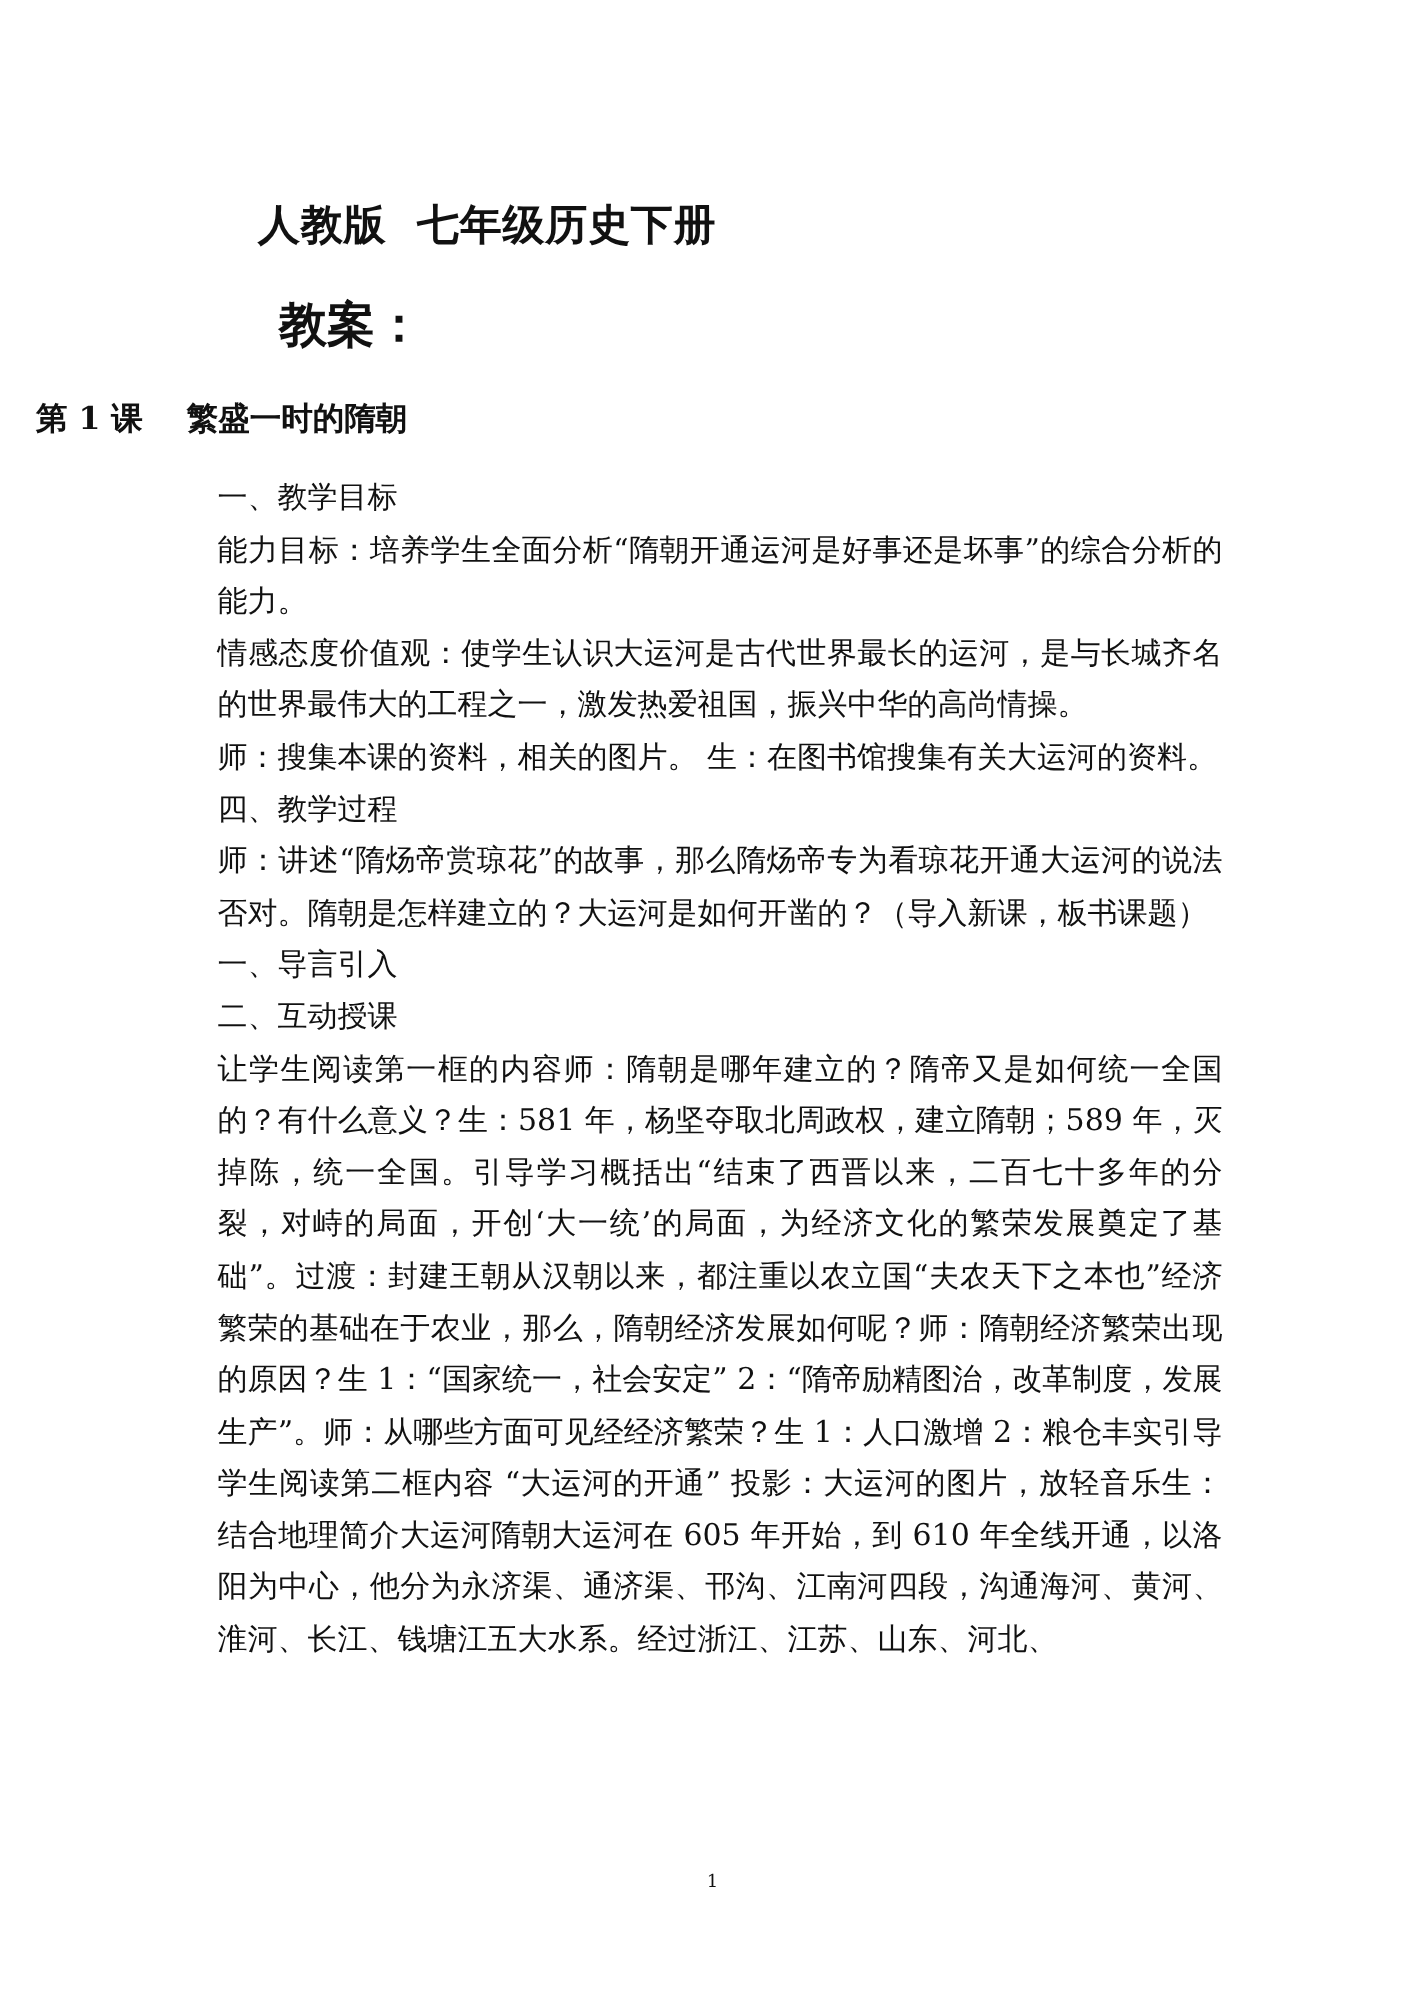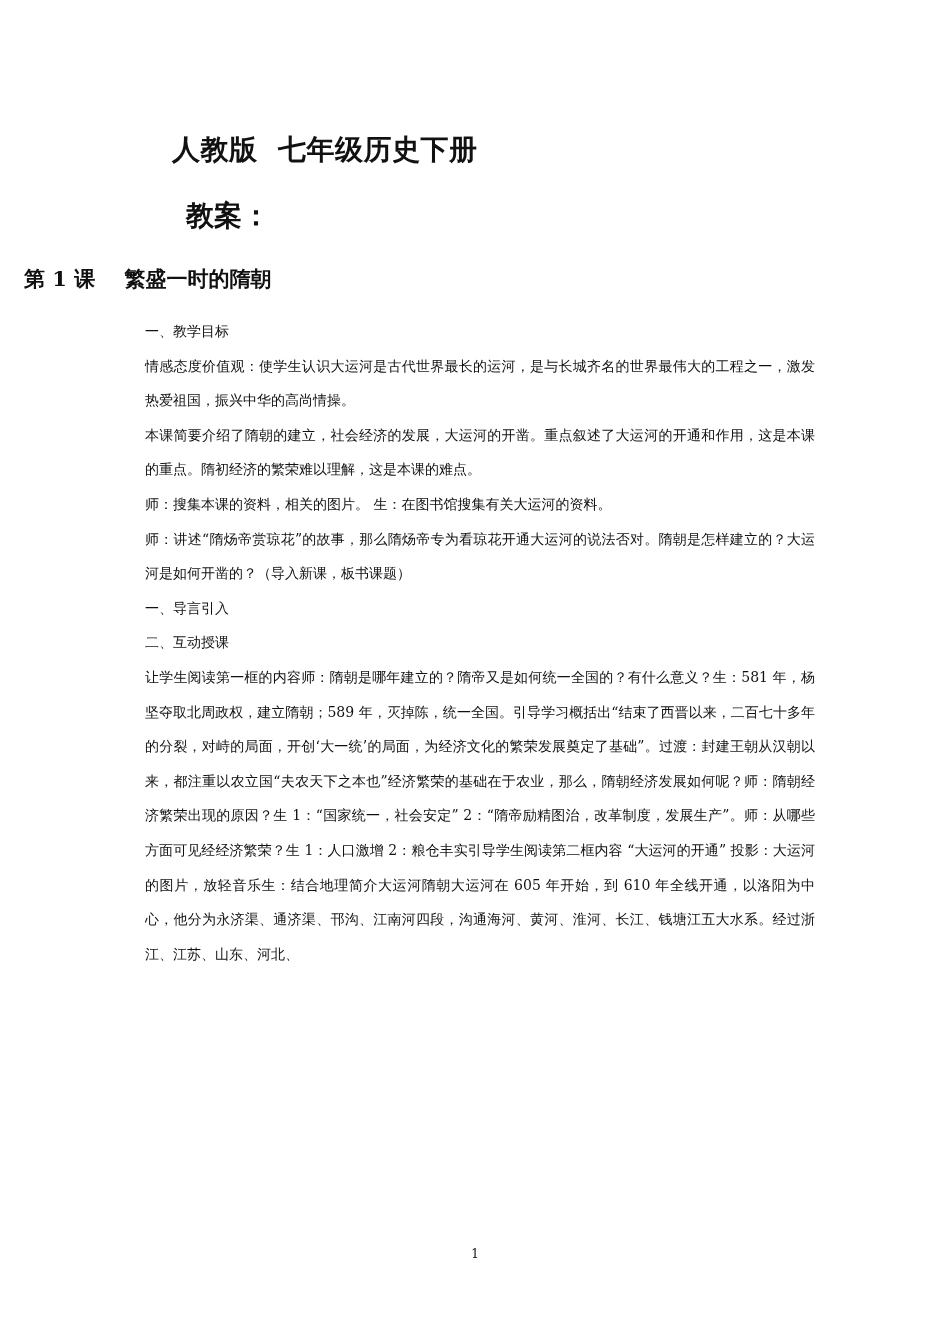--- a/index.html
+++ b/index.html
@@ -32,42 +32,42 @@
       line-height: 36px;
       letter-spacing: 0.5px;
       white-space: pre;
     }
     .doc-subtitle {
       position: absolute;
       left: 186px;
       top: 198px;
       font-family: Liberation Sans, sans-serif;
       font-weight: bold;
-      font-size: 28px;
+      font-size: 32px;
       line-height: 36px;
       white-space: pre;
     }
     .lesson-title {
       position: absolute;
       left: 0;
       width: 950px;
       top: 264px;
       text-align: left;
       font-weight: bold;
       font-size: 21px;
       line-height: 30px;
       white-space: pre;
       padding-left: 24px;
     }
     .body-text {
       position: absolute;
       left: 145px;
       top: 314px;
       width: 670px;
-      font-size: 14px;
+      font-size: 20px;
       line-height: 34.6px;
     }
     .body-text p {
       margin: 0;
       text-align: justify;
       text-justify: inter-ideograph;
     }
     .page-number {
       position: absolute;
       left: 0;
@@ -81,23 +81,24 @@
 </head>
 <body>
 
 <div class="page">
   <div class="doc-title">人教版  七年级历史下册</div>
   <div class="doc-subtitle">教案：</div>
   <div class="lesson-title">第 1 课    繁盛一时的隋朝</div>
 
   <div class="body-text">
     <p>一、教学目标</p>
+    <p>能力目标：培养学生全面分析“隋朝开通运河是好事还是坏事”的综合分析的能力。</p>
     <p>情感态度价值观：使学生认识大运河是古代世界最长的运河，是与长城齐名的世界最伟大的工程之一，激发热爱祖国，振兴中华的高尚情操。</p>
-    <p>本课简要介绍了隋朝的建立，社会经济的发展，大运河的开凿。重点叙述了大运河的开通和作用，这是本课的重点。隋初经济的繁荣难以理解，这是本课的难点。</p>
     <p>师：搜集本课的资料，相关的图片。 生：在图书馆搜集有关大运河的资料。</p>
+    <p>四、教学过程</p>
     <p>师：讲述“隋炀帝赏琼花”的故事，那么隋炀帝专为看琼花开通大运河的说法否对。隋朝是怎样建立的？大运河是如何开凿的？（导入新课，板书课题）</p>
     <p>一、导言引入</p>
     <p>二、互动授课</p>
     <p>让学生阅读第一框的内容师：隋朝是哪年建立的？隋帝又是如何统一全国的？有什么意义？生：581 年，杨坚夺取北周政权，建立隋朝；589 年，灭掉陈，统一全国。引导学习概括出“结束了西晋以来，二百七十多年的分裂，对峙的局面，开创‘大一统’的局面，为经济文化的繁荣发展奠定了基础”。过渡：封建王朝从汉朝以来，都注重以农立国“夫农天下之本也”经济繁荣的基础在于农业，那么，隋朝经济发展如何呢？师：隋朝经济繁荣出现的原因？生 1：“国家统一，社会安定”  2：“隋帝励精图治，改革制度，发展生产”。师：从哪些方面可见经经济繁荣？生 1：人口激增    2：粮仓丰实引导学生阅读第二框内容 “大运河的开通” 投影：大运河的图片，放轻音乐生：结合地理简介大运河隋朝大运河在 605 年开始，到 610 年全线开通，以洛阳为中心，他分为永济渠、通济渠、邗沟、江南河四段，沟通海河、黄河、淮河、长江、钱塘江五大水系。经过浙江、江苏、山东、河北、</p>
   </div>
 
   <div class="page-number">1</div>
 </div>
 
 </body></html>

